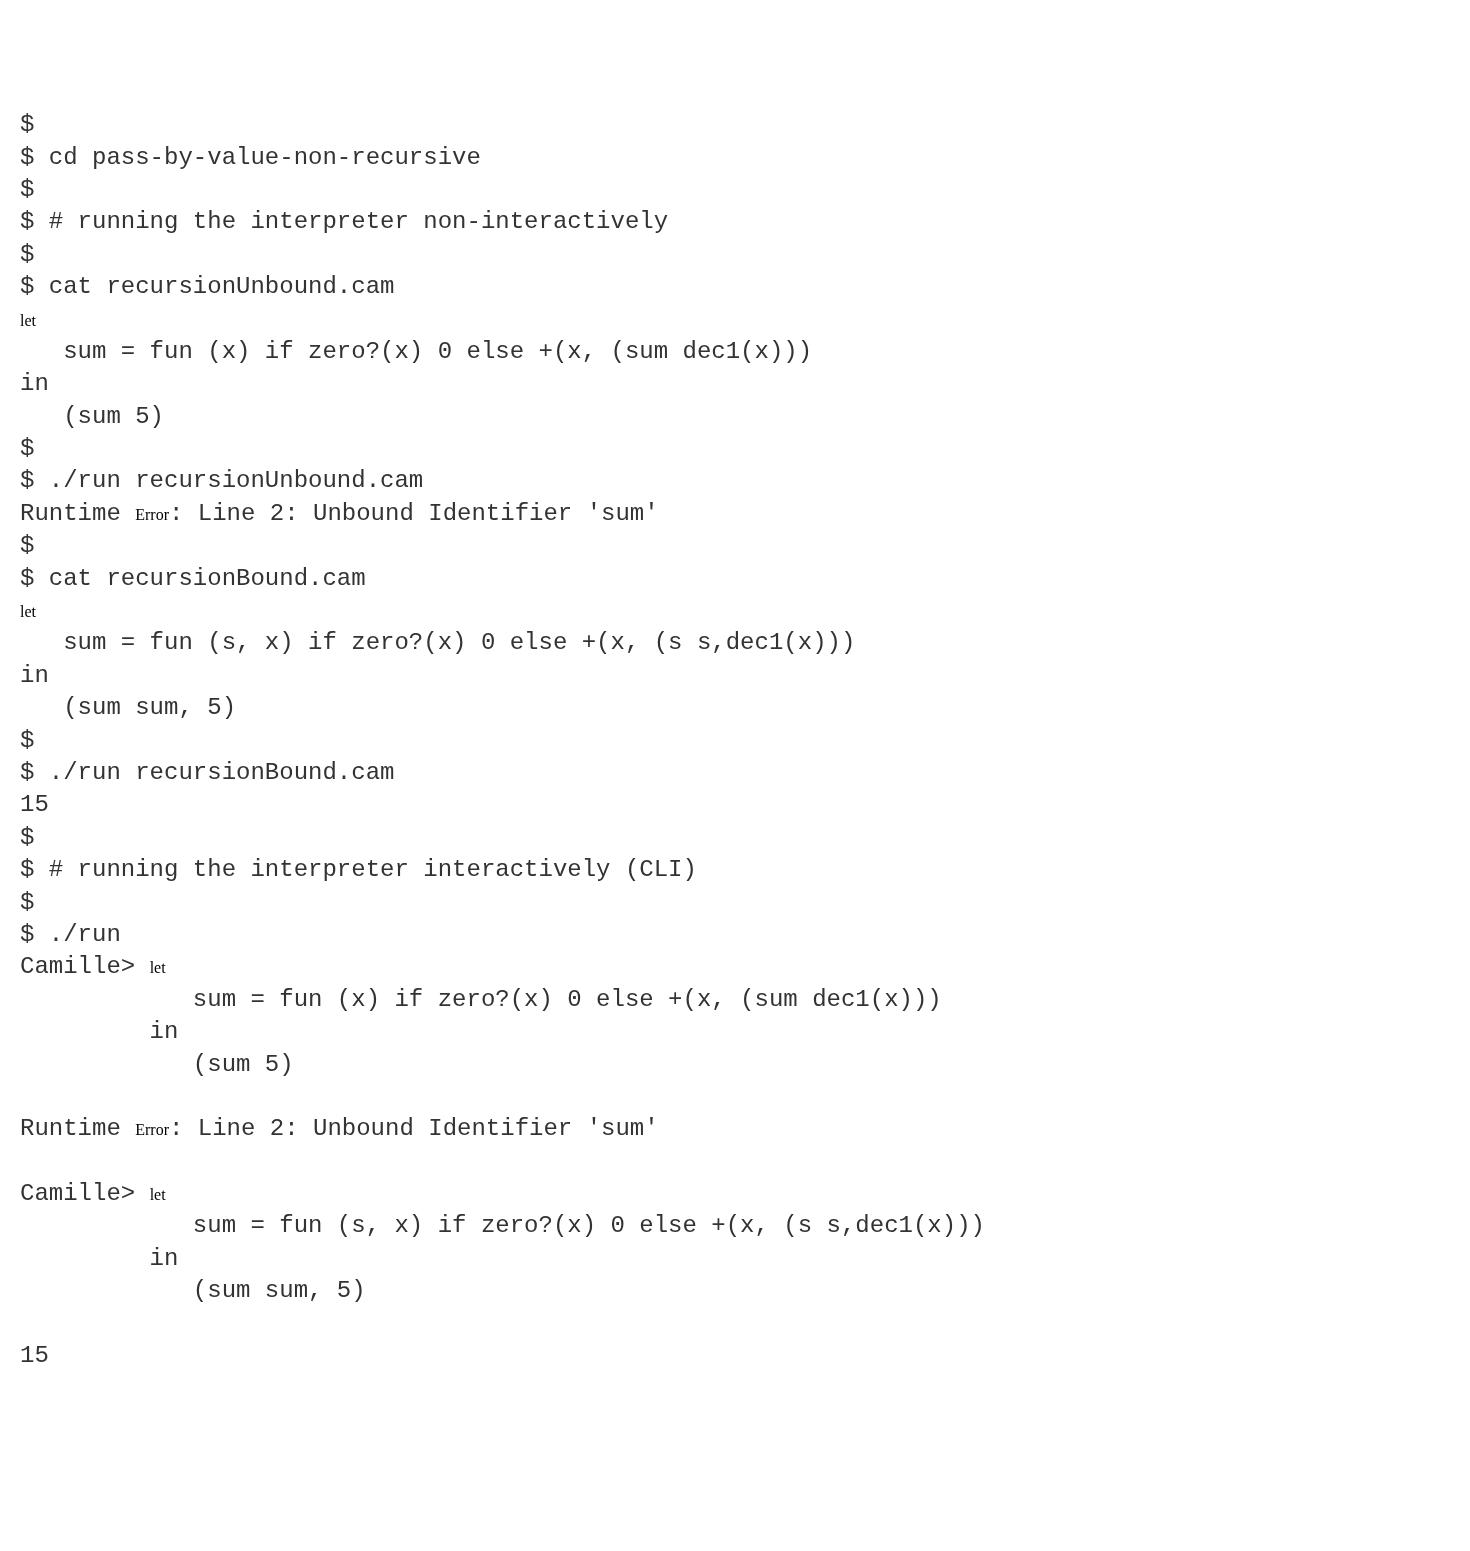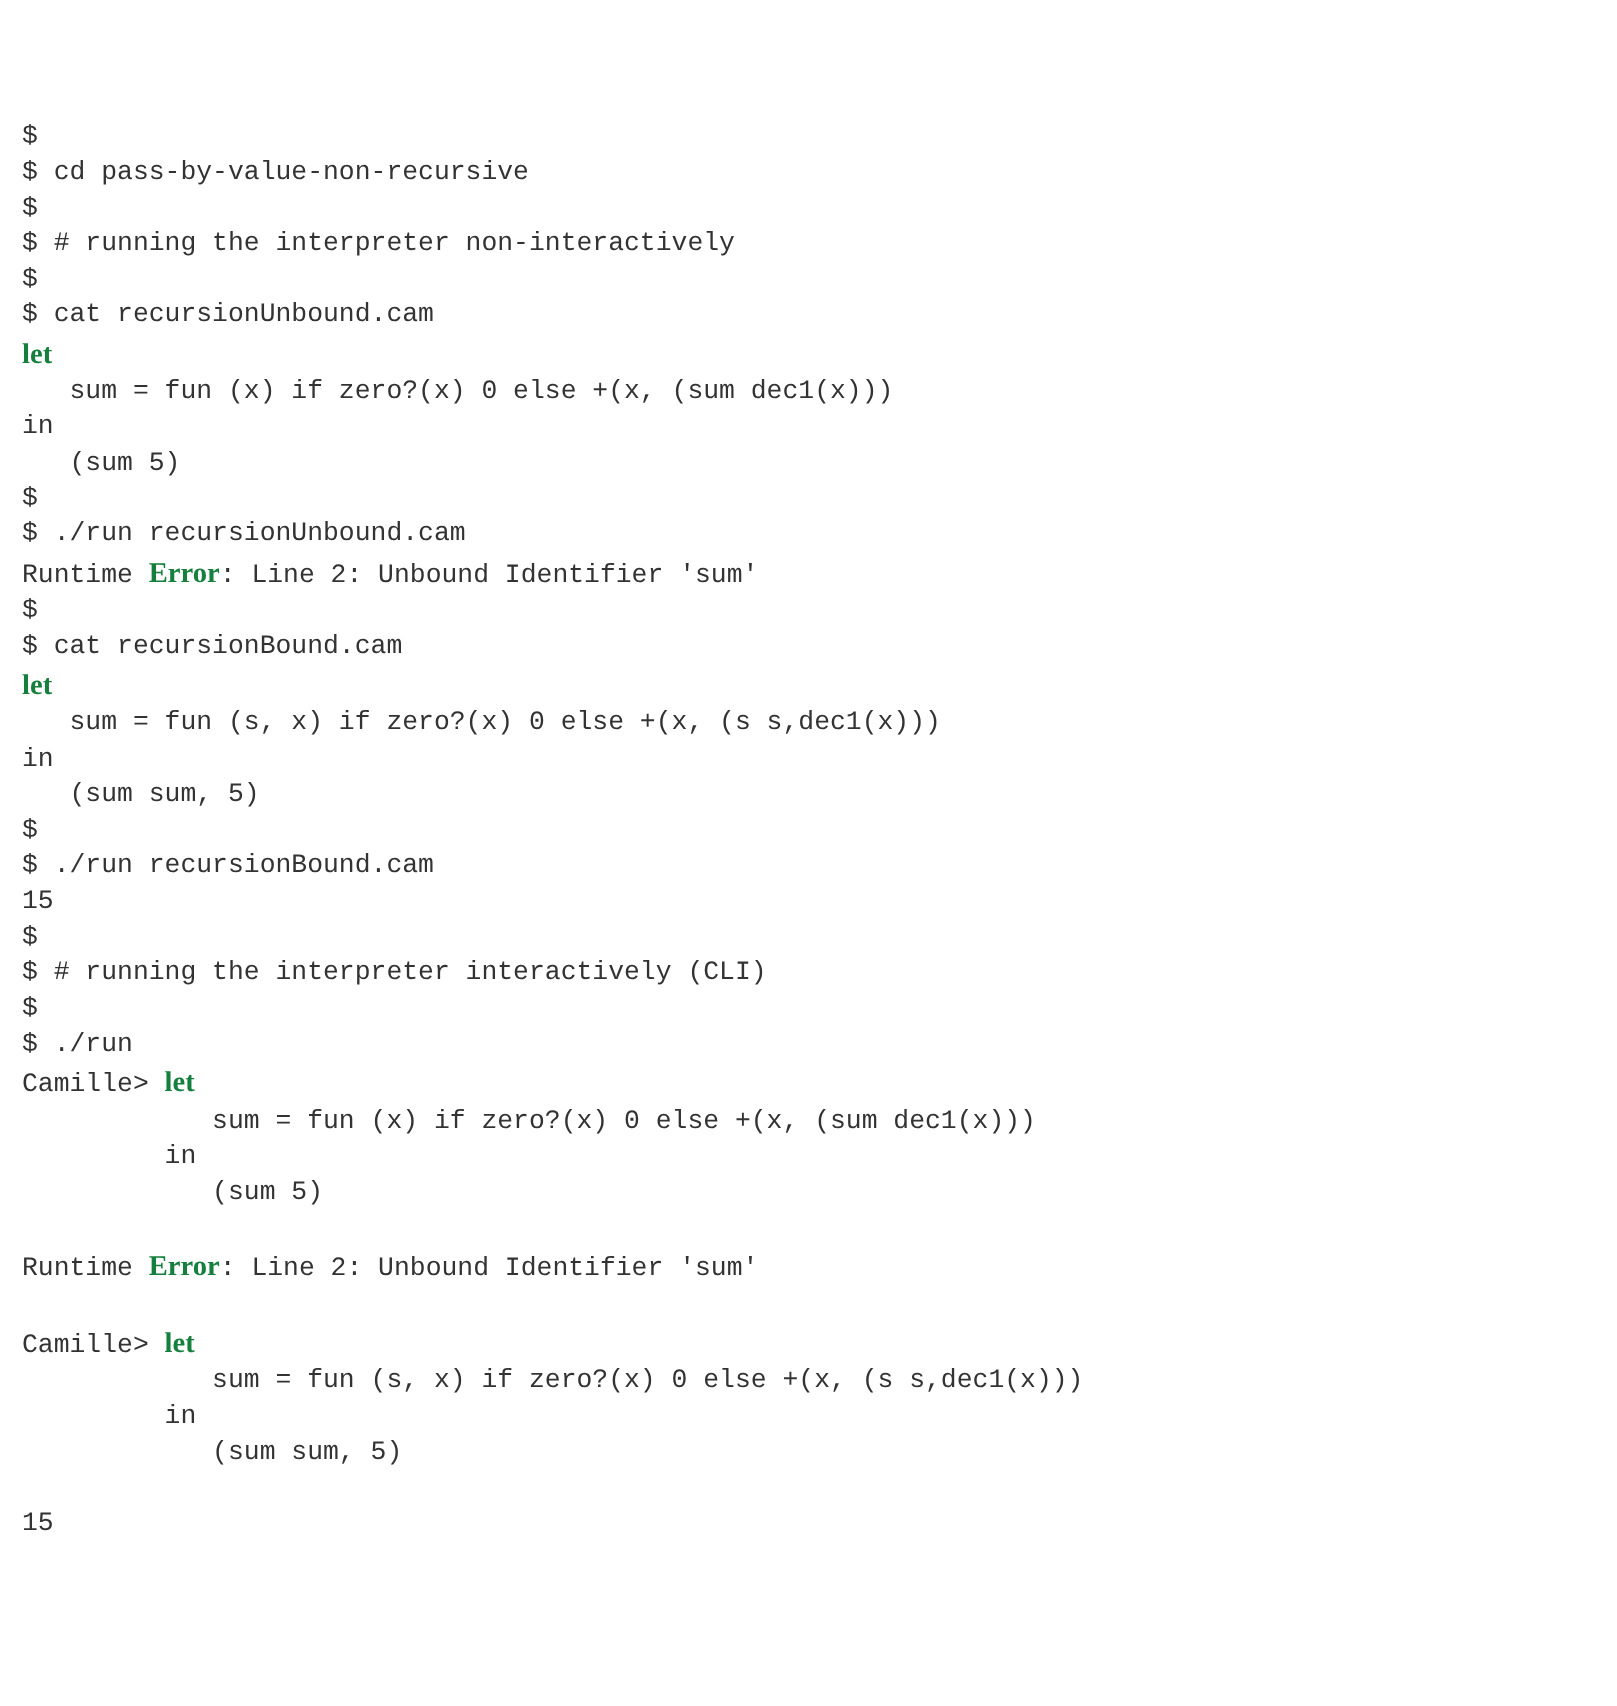--- a/index.html
+++ b/index.html
@@ -6,24 +6,24 @@
     font-family: "Courier New", Courier, monospace;
     font-size: 24px;
     line-height: 1.35;
     background: #ffffff;
     color: #333333;
     margin: 0;
     padding: 12px 20px;
     white-space: pre;
   }
   .kw {
-    color: #15803d;
-    font-weight: bold;
+    color: #000000;
+    font-weight: normal;
     font-family: "Times New Roman", Times, serif;
-    font-size: 26px;
+    font-size: 16px;
   }
 </style>
 </head>
 <body>
 
 
 <div id="terminal"><div><span>$</span></div><div><span>$ cd pass-by-value-non-recursive</span></div><div><span>$</span></div><div><span>$ # running the interpreter non-interactively</span></div><div><span>$</span></div><div><span>$ cat recursionUnbound.cam</span></div><div><span class="kw">let</span></div><div><span>   sum = fun (x) if zero?(x) 0 else +(x, (sum dec1(x)))</span></div><div><span>in</span></div><div><span>   (sum 5)</span></div><div><span>$</span></div><div><span>$ ./run recursionUnbound.cam</span></div><div><span>Runtime </span><span class="kw">Error</span><span>: Line 2: Unbound Identifier 'sum'</span></div><div><span>$</span></div><div><span>$ cat recursionBound.cam</span></div><div><span class="kw">let</span></div><div><span>   sum = fun (s, x) if zero?(x) 0 else +(x, (s s,dec1(x)))</span></div><div><span>in</span></div><div><span>   (sum sum, 5)</span></div><div><span>$</span></div><div><span>$ ./run recursionBound.cam</span></div><div><span>15</span></div><div><span>$</span></div><div><span>$ # running the interpreter interactively (CLI)</span></div><div><span>$</span></div><div><span>$ ./run</span></div><div><span>Camille&gt; </span><span class="kw">let</span></div><div><span>            sum = fun (x) if zero?(x) 0 else +(x, (sum dec1(x)))</span></div><div><span>         in</span></div><div><span>            (sum 5)</span></div><div>&nbsp;</div><div><span>Runtime </span><span class="kw">Error</span><span>: Line 2: Unbound Identifier 'sum'</span></div><div>&nbsp;</div><div><span>Camille&gt; </span><span class="kw">let</span></div><div><span>            sum = fun (s, x) if zero?(x) 0 else +(x, (s s,dec1(x)))</span></div><div><span>         in</span></div><div><span>            (sum sum, 5)</span></div><div>&nbsp;</div><div><span>15</span></div></div>
 
 
 

